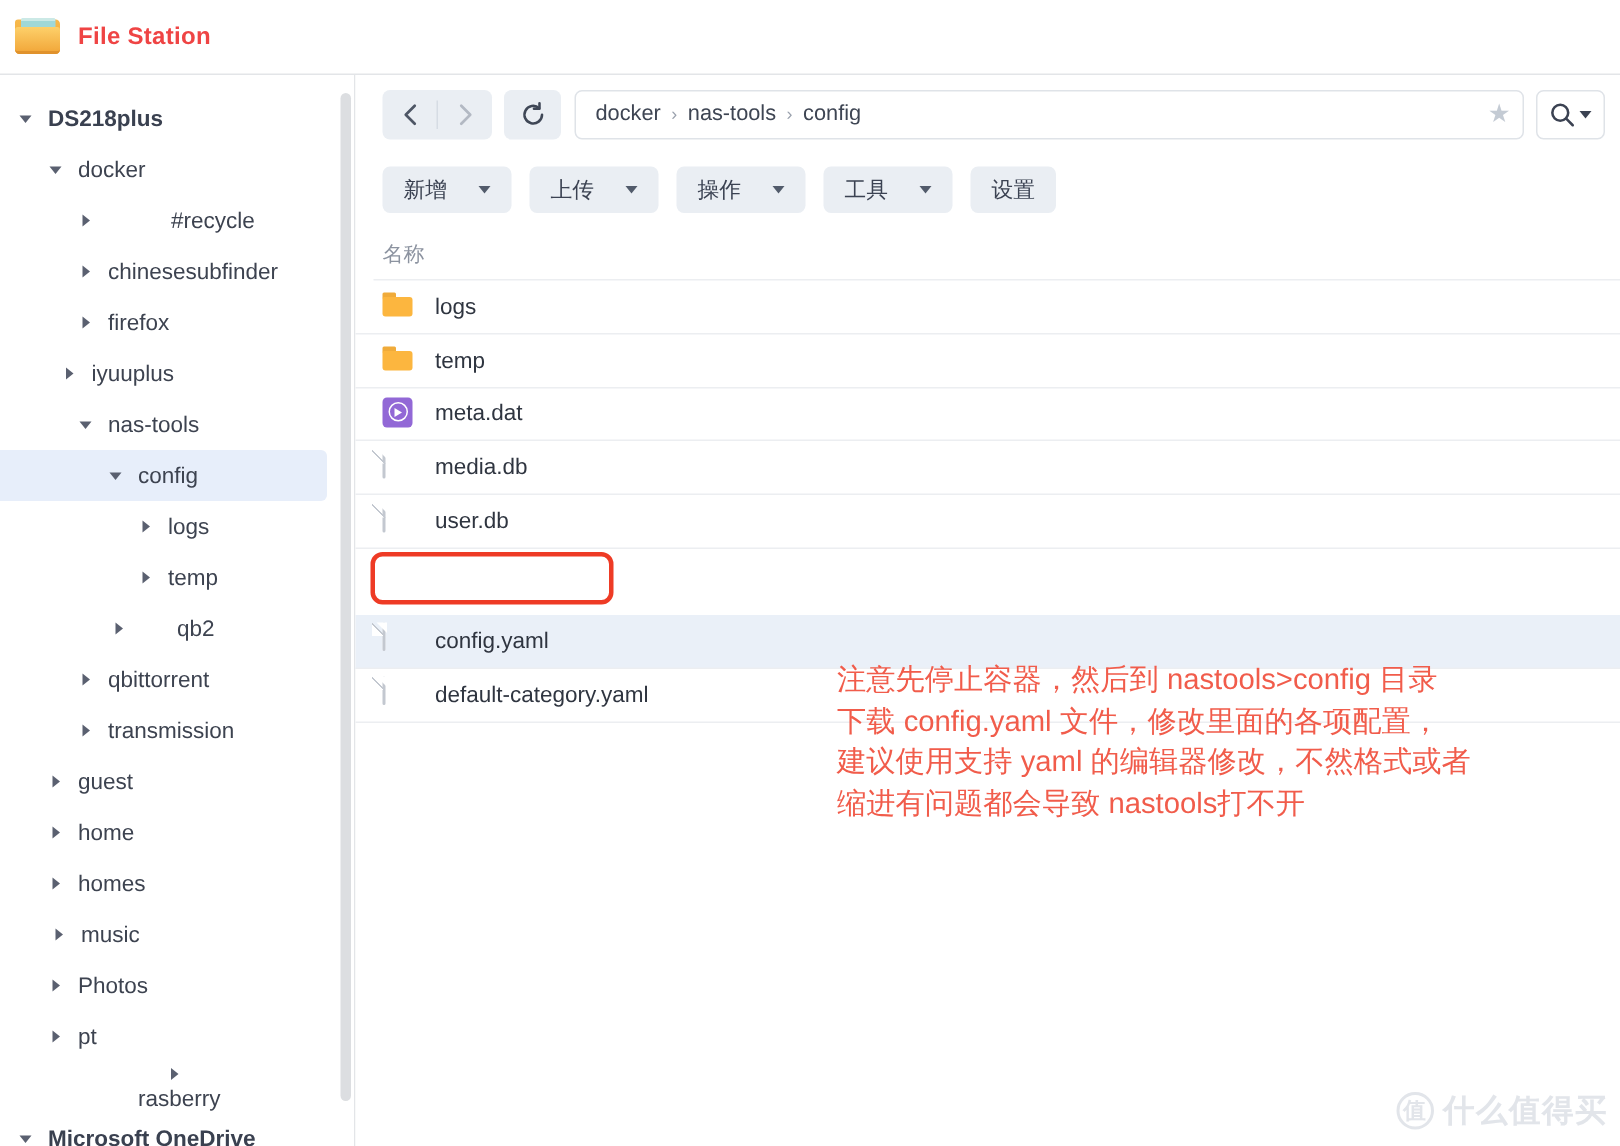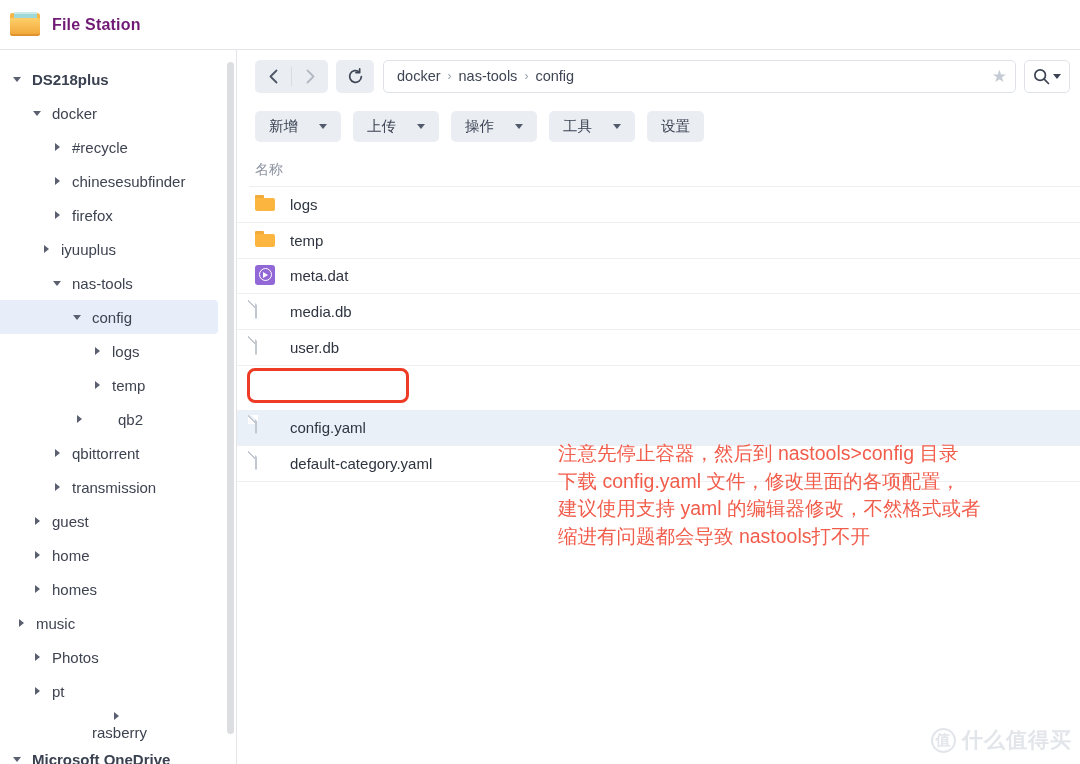--- a/index.html
+++ b/index.html
@@ -48,21 +48,21 @@
   }
   .app-icon .front {
     position: absolute; left: 0; top: 6px;
     width: 30px; height: 18px;
     border-radius: 2px 2px 3px 3px;
     background: linear-gradient(#fdd06a, #f2a93c);
     border-bottom: 2px solid #e0922c;
   }
   .app-title {
     font-size: 16px; font-weight: bold;
-    color: #701a75; letter-spacing: .2px;
+    color: #ef4444; letter-spacing: .2px;
   }
   .titlebar-rule {
     position: absolute; left: 0; top: 49px;
     width: 1080px; height: 1px; background: #e3e5e8;
   }
 
   
   .sidebar {
     position: absolute; left: 0; top: 50px;
     width: 236px; height: 714px;
@@ -340,21 +340,21 @@
   <div class="sidebar">
     <div class="tree" id="tree">
         <div class="tree-item bold" style="padding-left: 9px;">
           <span class="tw expanded"></span>
           <span class="tree-label">DS218plus</span>
         </div>
         <div class="tree-item" style="padding-left: 29px;">
           <span class="tw expanded"></span>
           <span class="tree-label">docker</span>
         </div>
-        <div class="tree-item" style="padding-left: 49px;">
+        <div class="tree-item" style="padding-left: 49px; gap: 42px;">
           <span class="tw collapsed"></span>
           <span class="tree-label">#recycle</span>
         </div>
         <div class="tree-item" style="padding-left: 49px;">
           <span class="tw collapsed"></span>
           <span class="tree-label">chinesesubfinder</span>
         </div>
         <div class="tree-item" style="padding-left: 49px; align-items: center;">
           <span class="tw collapsed"></span>
           <span class="tree-label">firefox</span>
@@ -396,21 +396,21 @@
           <span class="tree-label">guest</span>
         </div>
         <div class="tree-item" style="padding-left: 29px;">
           <span class="tw collapsed"></span>
           <span class="tree-label">home</span>
         </div>
         <div class="tree-item" style="padding-left: 29px;">
           <span class="tw collapsed"></span>
           <span class="tree-label">homes</span>
         </div>
-        <div class="tree-item" style="padding-left: 13px;">
+        <div class="tree-item" style="padding-left: 31px;">
           <span class="tw collapsed"></span>
           <span class="tree-label">music</span>
         </div>
         <div class="tree-item" style="padding-left: 29px;">
           <span class="tw collapsed"></span>
           <span class="tree-label">Photos</span>
         </div>
         <div class="tree-item" style="padding-left: 29px;">
           <span class="tw collapsed"></span>
           <span class="tree-label">pt</span>

